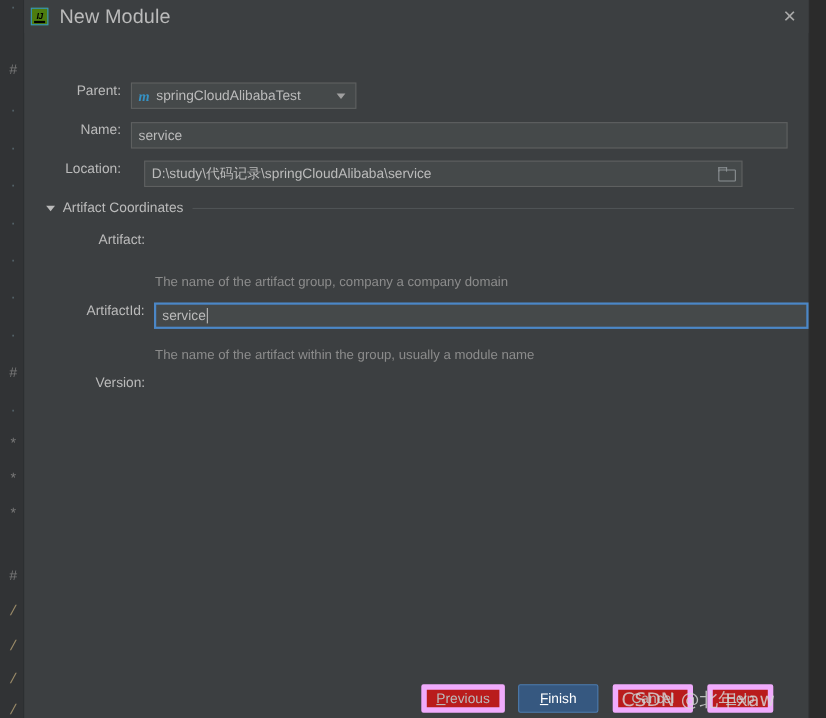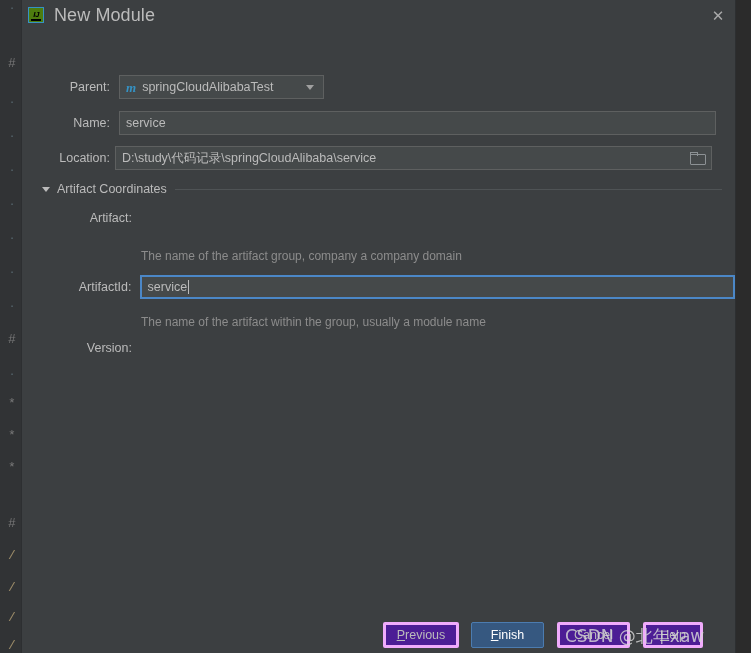--- a/index.html
+++ b/index.html
@@ -133,21 +133,20 @@
   }
 
   
   .form {
     position: relative;
     padding: 0;
   }
   .row {
     position: absolute;
     display: flex;
-    align-items: center;
   }
   .flabel {
     font-size: 12.5px;
     color: #bbbbbb;
     text-align: right;
     white-space: nowrap;
   }
   .field {
     box-sizing: border-box;
     background: #45494a;
@@ -263,22 +262,22 @@
     position: absolute;
     left: 0;
     bottom: 8px;
     width: 713px;
     height: 32px;
   }
   .btn {
     position: absolute;
     box-sizing: border-box;
     height: 26px;
-    background: #4c1d95;
-    border: 3px solid #f0abfc;
+    background: #b91c1c;
+    border: 5px solid #f0abfc;
     border-radius: 2px;
     color: #bbbbbb;
     font-size: 12.5px;
     display: flex;
     align-items: center;
     justify-content: center;
     cursor: pointer;
     user-select: none;
   }
   .btn.primary {
@@ -357,21 +356,21 @@
 
       <div class="row" style="left:0; top:81px; width:713px;">
         <span class="flabel" style="width:88px;">Name:</span>
         <div class="field" style="margin-left:9px; width:597px;">
           <span>service</span>
         </div>
       </div>
 
       <div class="row" style="left:0; top:116px; width:713px;">
         <span class="flabel" style="width:88px;">Location:</span>
-        <div class="field" style="margin-left:5px; width:597px;">
+        <div class="field" style="margin-left:21px; width:544px;">
           <span>D:\study\代码记录\springCloudAlibaba\service</span>
           <span class="folder-icon"></span>
         </div>
       </div>
 
       <div class="section" style="left:20px; top:152px; width:680px;">
         <span class="section-arrow"></span>
         <span class="section-label">Artifact Coordinates</span>
         <span class="section-rule"></span>
       </div>

